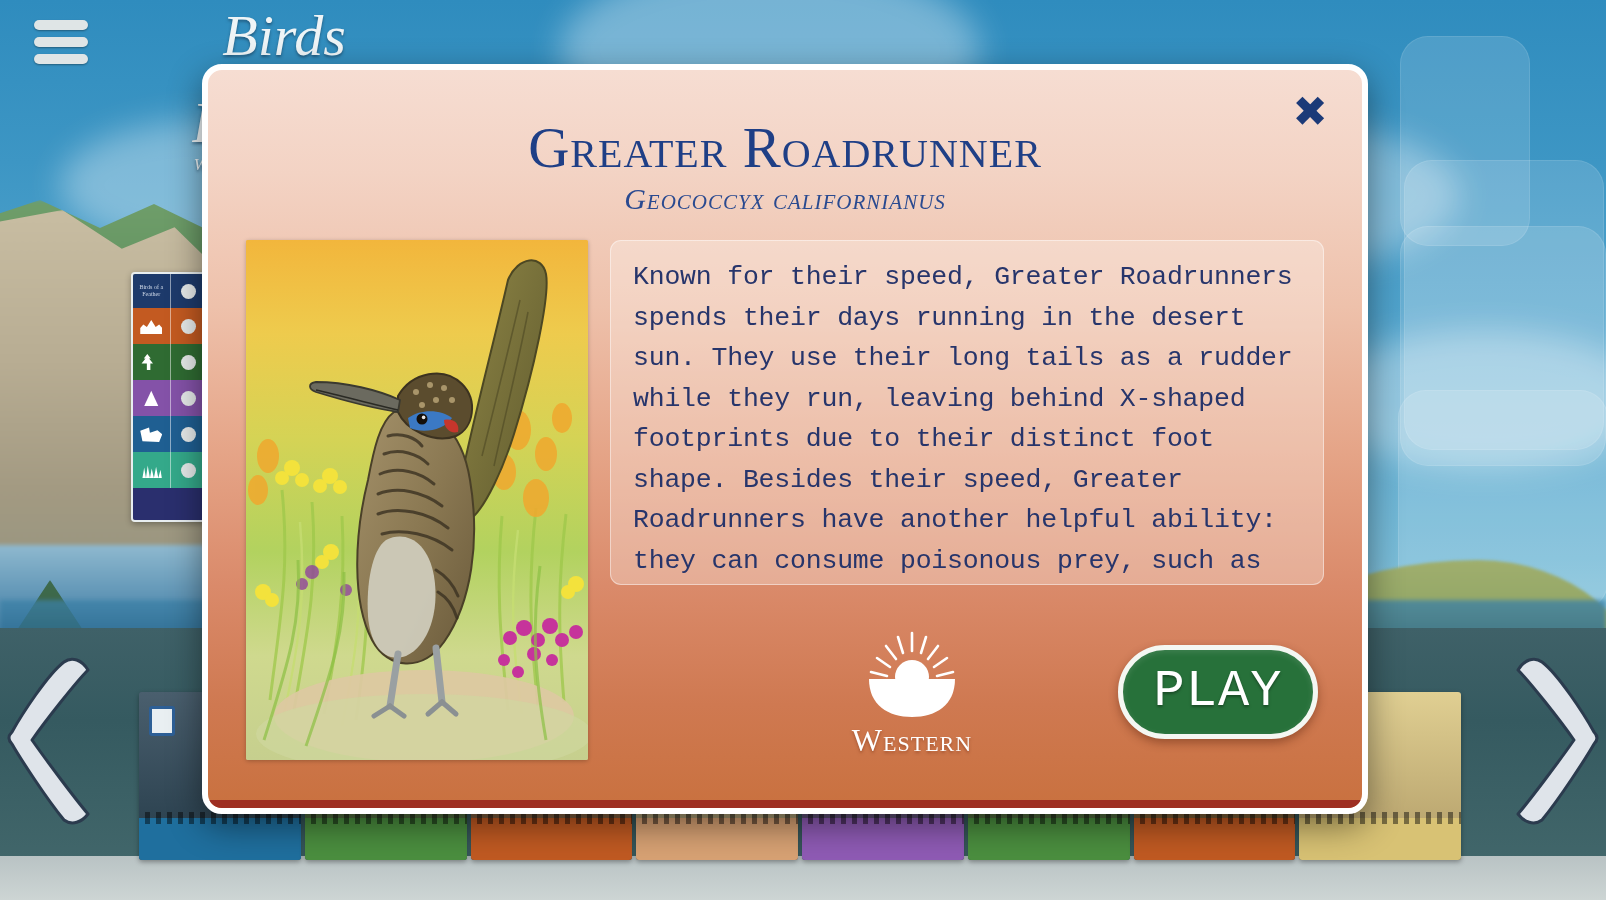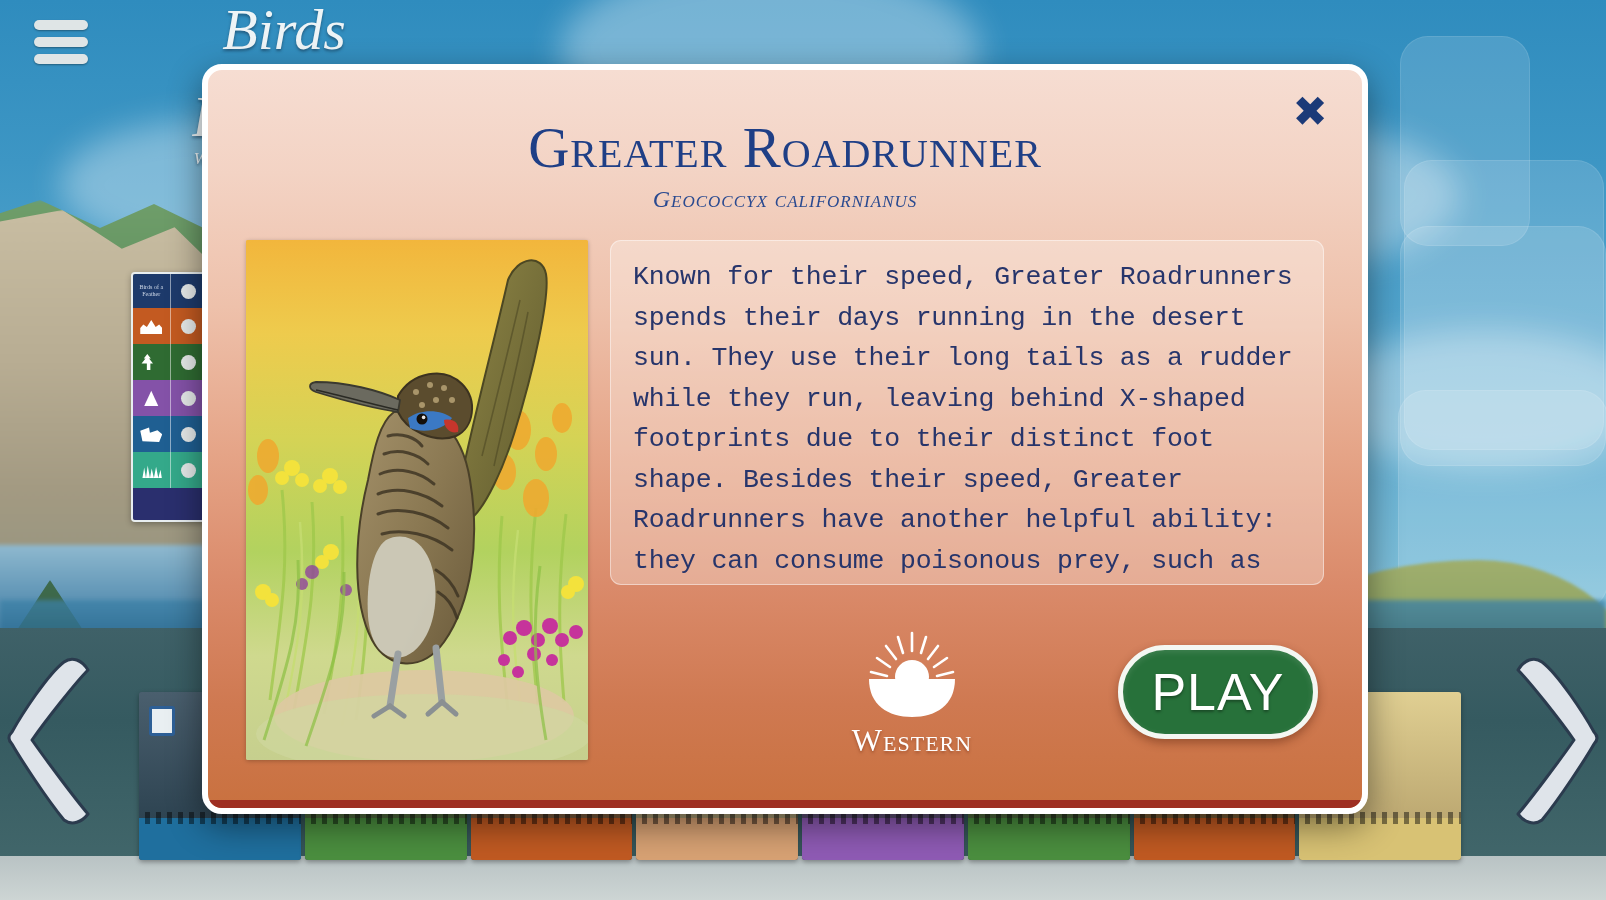--- a/index.html
+++ b/index.html
@@ -66,21 +66,21 @@
     position:absolute; left:0; right:0; top:628px; height:232px;
     background:linear-gradient(180deg,#3f6168 0%,#355a60 40%,#41666a 100%);
   }
   .floor-shelf {
     position:absolute; left:0; right:0; bottom:0; height:44px;
     background:linear-gradient(180deg,#b9c3c4,#cdd5d4);
   }
 
   
   #game-title {
-    position:absolute; left:104px; top:2px; width:360px;
+    position:absolute; left:104px; top:8px; width:360px;
     text-align:center; color:#eef4f6;
     font-family:"Liberation Serif", serif;
     text-shadow:0 2px 3px rgba(20,45,70,.55);
     pointer-events:none;
   }
   #game-title .t1 { display:block; font-size:58px; line-height:56px; font-style:italic; }
   #game-title .t2 { display:block; font-size:22px; line-height:30px; font-style:italic; }
   #game-title .t3 { display:block; font-size:58px; line-height:58px; font-style:italic; }
   #game-title .t4 { display:block; font-size:17px; line-height:26px; font-style:italic; letter-spacing:1px; }
 
@@ -172,21 +172,21 @@
 
   #bird-name {
     margin:48px 0 0 0; text-align:center;
     font-family:"Liberation Serif", serif;
     font-size:57px; line-height:60px; letter-spacing:1px;
     color:#1f3f86; font-variant:small-caps; font-weight:normal;
   }
   #bird-latin {
     text-align:center; margin-top:4px;
     font-family:"Liberation Serif", serif;
-    font-size:24px; line-height:34px; letter-spacing:1px;
+    font-size:30px; line-height:34px; letter-spacing:1px;
     color:#2a4a90; font-style:italic; font-variant:small-caps;
   }
 
   #modal-body {
     display:flex; margin:24px 38px 0 38px; gap:22px;
   }
 
   
   #bird-art {
     width:342px; height:520px; flex:0 0 342px;
@@ -224,21 +224,21 @@
     font-size:32px; line-height:34px; font-variant:small-caps; letter-spacing:1px;
     text-shadow:0 2px 3px rgba(120,50,25,.5);
   }
   #play-button {
     margin-left:auto; width:200px; height:94px; border-radius:48px;
     background:#27713a; border:5px solid #f4f7f2;
     display:flex; align-items:center; justify-content:center; cursor:pointer;
     box-shadow:0 4px 10px rgba(90,35,15,.45), inset 0 2px 6px rgba(255,255,255,.12);
   }
   #play-button span {
-    color:#ffffff; font-family:Liberation Sans, sans-serif;
+    color:#ffffff; font-family:Liberation Mono, monospace;
     font-size:52px; line-height:52px; letter-spacing:1px;
     text-shadow:0 2px 3px rgba(0,0,0,.35);
   }
 </style>
 </head>
 <body>
 
 <div id="app">
 
   <div class="cloud" style="left:560px;top:-40px;width:420px;height:180px;"></div>

